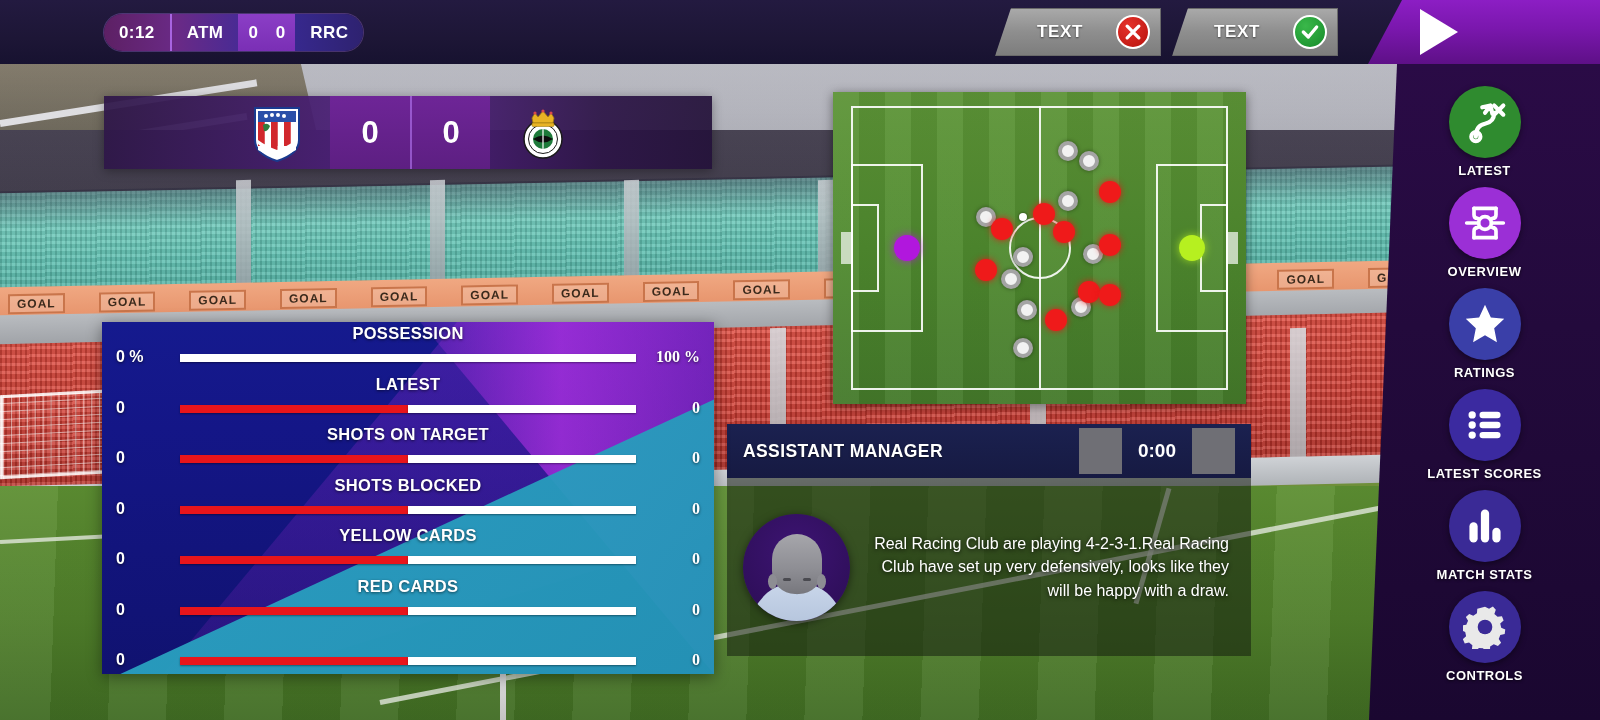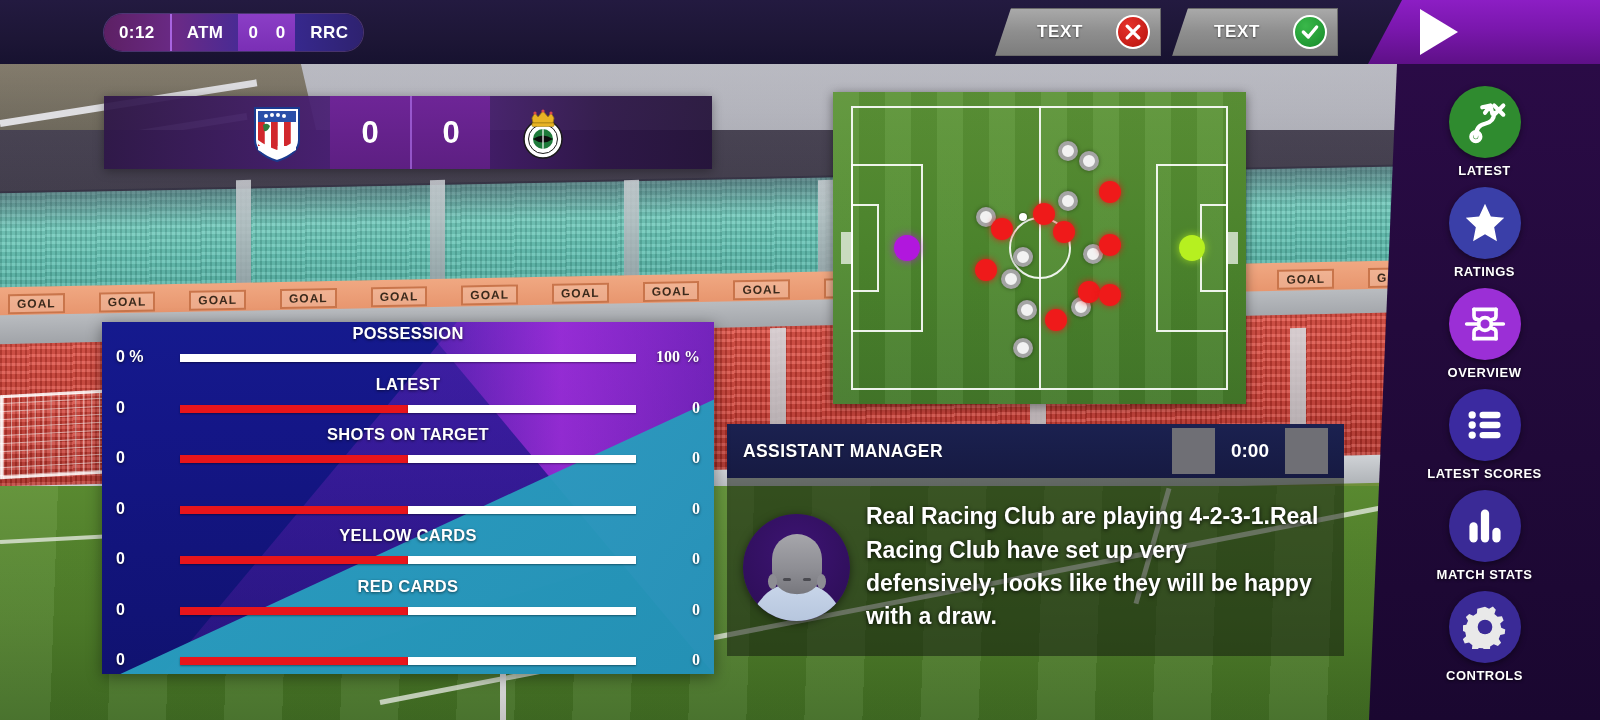--- a/index.html
+++ b/index.html
@@ -256,21 +256,21 @@
   }
   .dot-gk-away {
     width: 26px; height: 26px; background: #b6f020;
     box-shadow: 0 0 8px rgba(180,240,32,.75);
   }
   .ball { width: 8px; height: 8px; background:#fff; border-radius:50%;
     position:absolute; transform: translate(-50%,-50%); box-shadow:0 0 3px rgba(0,0,0,.6); }
 
   
   .assist {
-    position: absolute; left: 727px; top: 424px; width: 617px; height: 232px;
+    position: absolute; left: 727px; top: 424px; width: 524px; height: 232px;
     z-index: 24;
   }
   .assist-head {
     height: 54px; background: linear-gradient(180deg,#1b2150 0%,#161a42 100%);
     display: flex; align-items: center; padding: 0 16px;
   }
   .assist-title {
     color: #fff; font-weight: bold; font-size: 17.5px; letter-spacing: .4px;
     flex: 1; text-shadow: 0 1px 2px rgba(0,0,0,.6);
   }
@@ -302,22 +302,22 @@
   }
   .av-head {
     position: absolute; left: 50%; top: 20px; transform: translateX(-50%);
     width: 50px; height: 60px; border-radius: 25px 25px 23px 23px;
     background: linear-gradient(180deg,#a6a6ab 0%,#8d8d93 60%,#77777d 100%);
   }
   .av-ear { position:absolute; top: 40px; width: 9px; height: 15px; border-radius:50%;
     background:#8d8d93; }
   .av-eye { position:absolute; top: 44px; width: 8px; height: 3px; border-radius:2px; background:#4a4a50; }
   .assist-text {
-    flex: 1; color: #fff; font-size: 23px; font-weight: bold; line-height: 1.45;
-    text-align: left; text-shadow: 0 1px 4px rgba(0,0,0,.85);
+    flex: 1; color: #fff; font-size: 16px; font-weight: normal; line-height: 1.45;
+    text-align: right; text-shadow: 0 1px 4px rgba(0,0,0,.85);
     padding-right: 6px;
   }
 
   
   .sidebar {
     position: absolute; right: 0; top: 64px; width: 231px; height: 656px;
     background: linear-gradient(180deg,#2a0b46 0%,#230a3c 40%,#1a0730 100%);
     clip-path: polygon(28px 0, 100% 0, 100% 100%, 0 100%);
     z-index: 40;
     display: flex; flex-direction: column; align-items: center;
@@ -511,20 +511,21 @@
         <div class="stat-row">
           <div class="title">SHOTS ON TARGET</div>
           <div class="vL">0</div>
           <div class="vR">0</div>
           <div class="bar">
             <div class="fillL" style="width: 50%;"></div>
             <div class="fillR" style="width: 50%;"></div>
           </div>
         </div>
         <div class="stat-row">
+          <div class="title">SHOTS BLOCKED</div>
           <div class="vL">0</div>
           <div class="vR">0</div>
           <div class="bar">
             <div class="fillL" style="width: 50%;"></div>
             <div class="fillR" style="width: 50%;"></div>
           </div>
         </div>
         <div class="stat-row">
           <div class="title">YELLOW CARDS</div>
           <div class="vL">0</div>
@@ -619,39 +620,39 @@
           <svg viewBox="0 0 48 48">
             <path d="M14 40 q0 -12 10 -14 q10 -2 10 -12" stroke="#fff" stroke-width="4.5" fill="none" stroke-linecap="round"></path>
             <circle cx="14" cy="40" r="5" stroke="#fff" stroke-width="4.5" fill="none"></circle>
             <path d="M24 14 l6 -8 M30 6 l-9 2 M30 6 l2 9" stroke="#fff" stroke-width="4.5" fill="none" stroke-linecap="round" stroke-linejoin="round"></path>
             <path d="M34 6 L44 16 M44 6 L34 16" stroke="#fff" stroke-width="4.5" stroke-linecap="round"></path>
           </svg>
         </div>
         <div class="side-label">LATEST</div>
       </div>
       <div class="side-item">
-        <div class="side-circle" style="background: radial-gradient(circle at 38% 28%, rgb(58, 63, 168), rgba(58, 63, 168, 0.8)) rgb(58, 63, 168);">
-          <svg viewBox="0 0 48 48">
-            <path d="M24 3 l6.4 13.8 L45 18.4 l-11 10.3 L37 44 L24 36.4 L11 44 l3 -15.3 L3 18.4 l14.6 -1.6 z" fill="#fff"></path>
-          </svg>
-        </div>
-        <div class="side-label">RATINGS</div>
-      </div>
-      <div class="side-item">
         <div class="side-circle" style="background: radial-gradient(circle at 38% 28%, rgb(155, 47, 214), rgba(155, 47, 214, 0.8)) rgb(155, 47, 214);">
           <svg viewBox="0 0 48 48">
             <path d="M12 8 h24" stroke="#fff" stroke-width="4" stroke-linecap="round"></path>
             <path d="M12 8 v7 q0 4 4 4 M36 8 v7 q0 4 -4 4" stroke="#fff" stroke-width="4" fill="none" stroke-linecap="round"></path>
             <path d="M12 40 h24" stroke="#fff" stroke-width="4" stroke-linecap="round"></path>
             <path d="M12 40 v-7 q0 -4 4 -4 M36 40 v-7 q0 -4 -4 -4" stroke="#fff" stroke-width="4" fill="none" stroke-linecap="round"></path>
             <circle cx="24" cy="24" r="7" stroke="#fff" stroke-width="4" fill="none"></circle>
             <path d="M4 24 h13 M31 24 h13" stroke="#fff" stroke-width="4" stroke-linecap="round"></path>
           </svg>
         </div>
         <div class="side-label">OVERVIEW</div>
+      </div>
+      <div class="side-item">
+        <div class="side-circle" style="background: radial-gradient(circle at 38% 28%, rgb(58, 63, 168), rgba(58, 63, 168, 0.8)) rgb(58, 63, 168);">
+          <svg viewBox="0 0 48 48">
+            <path d="M24 3 l6.4 13.8 L45 18.4 l-11 10.3 L37 44 L24 36.4 L11 44 l3 -15.3 L3 18.4 l14.6 -1.6 z" fill="#fff"></path>
+          </svg>
+        </div>
+        <div class="side-label">RATINGS</div>
       </div>
       <div class="side-item">
         <div class="side-circle" style="background: radial-gradient(circle at 38% 28%, rgb(59, 42, 160), rgba(59, 42, 160, 0.8)) rgb(59, 42, 160);">
           <svg viewBox="0 0 48 48">
             <circle cx="10" cy="13" r="4" fill="#fff"></circle>
             <rect x="18" y="9.5" width="23" height="7" rx="3.5" fill="#fff"></rect>
             <circle cx="10" cy="24" r="4" fill="#fff"></circle>
             <rect x="18" y="20.5" width="23" height="7" rx="3.5" fill="#fff"></rect>
             <circle cx="10" cy="35" r="4" fill="#fff"></circle>
             <rect x="18" y="31.5" width="23" height="7" rx="3.5" fill="#fff"></rect>

